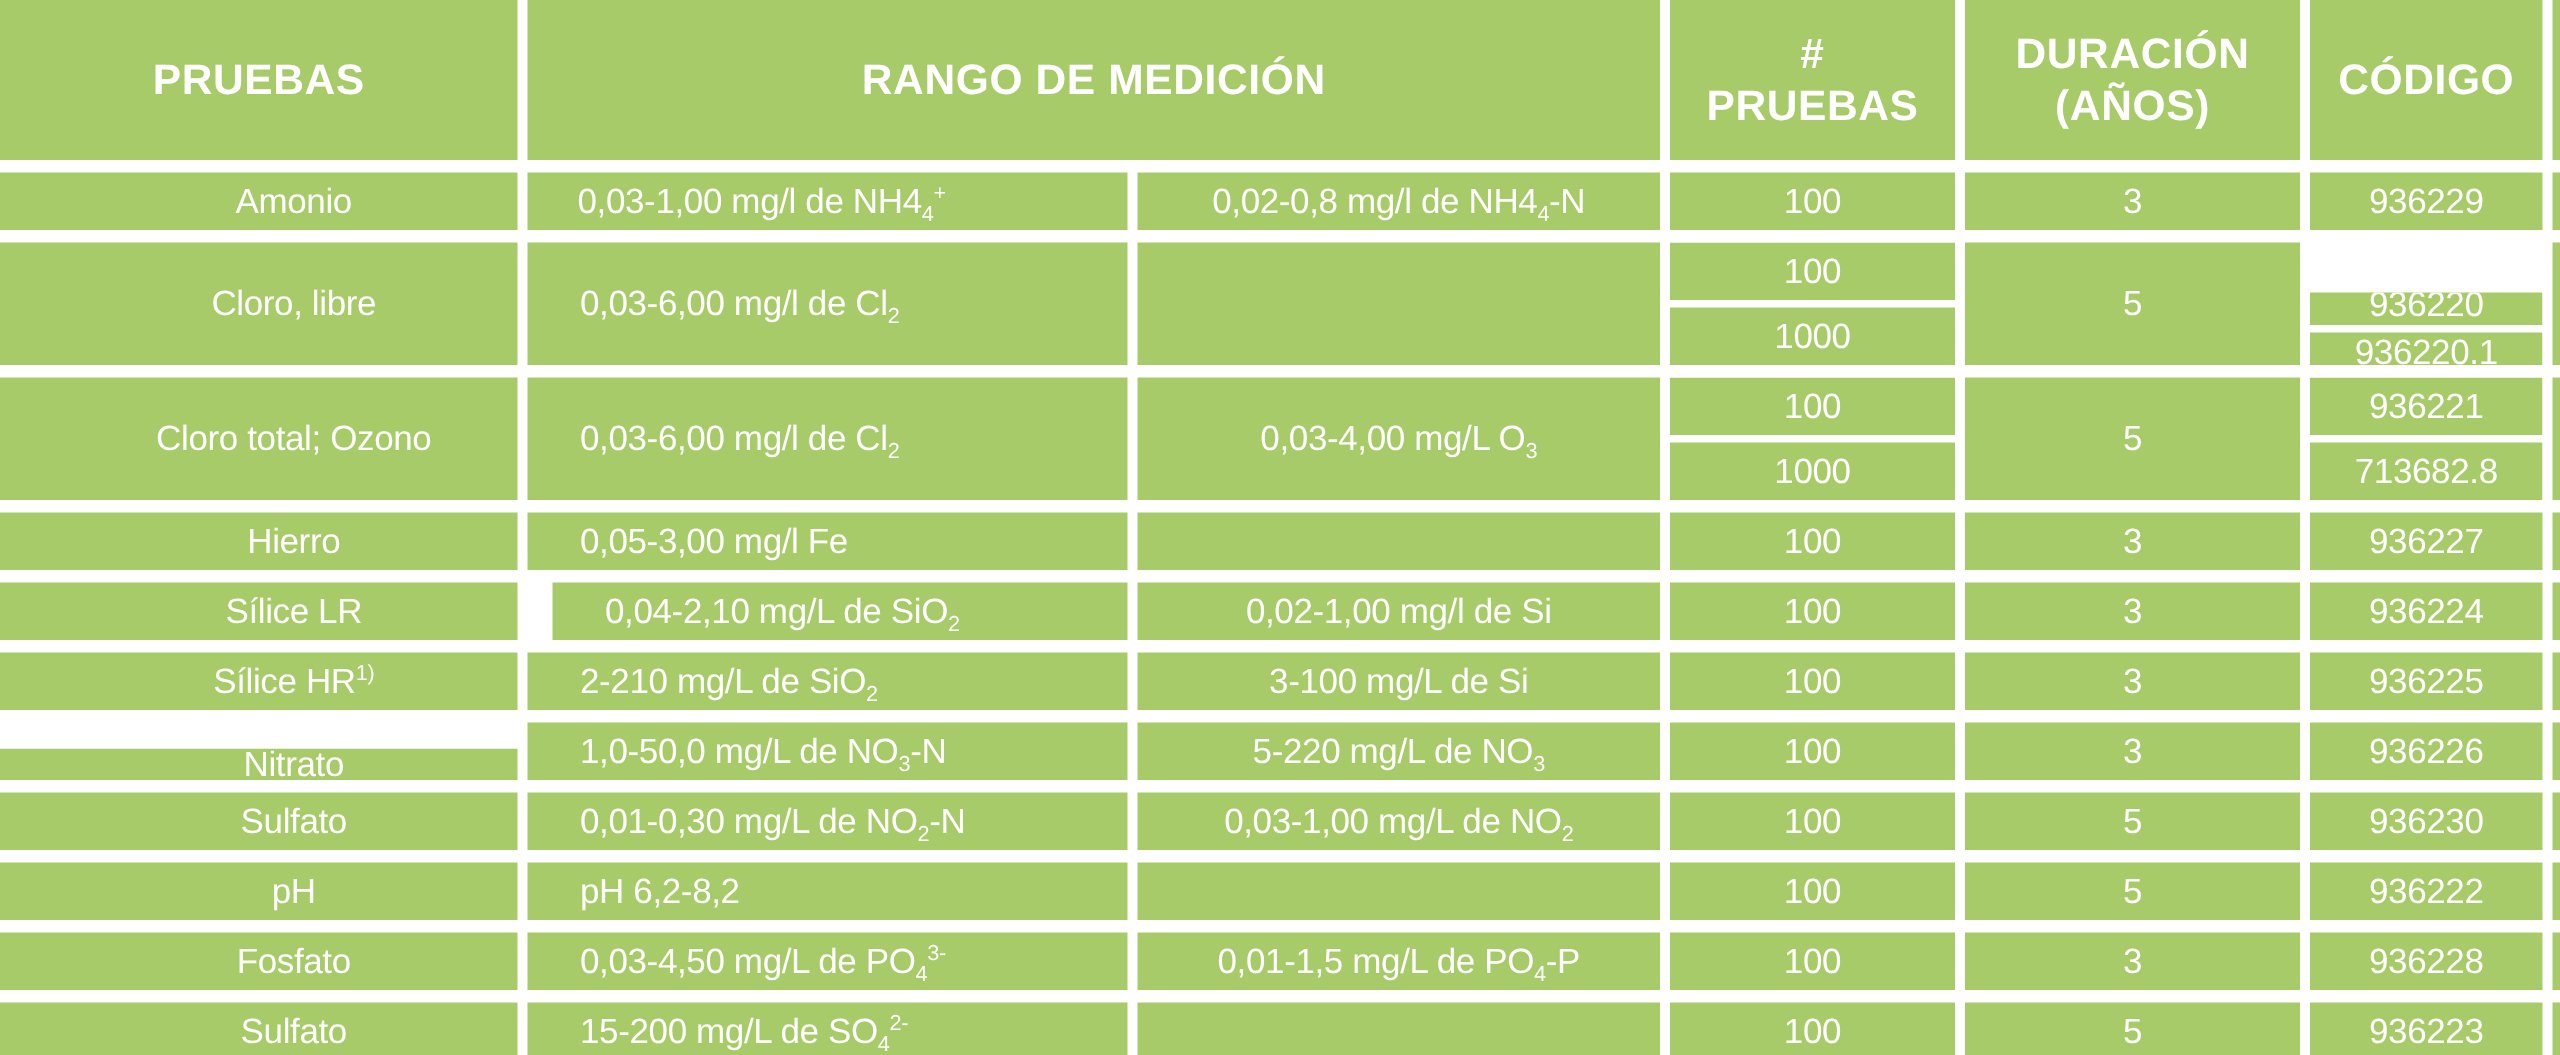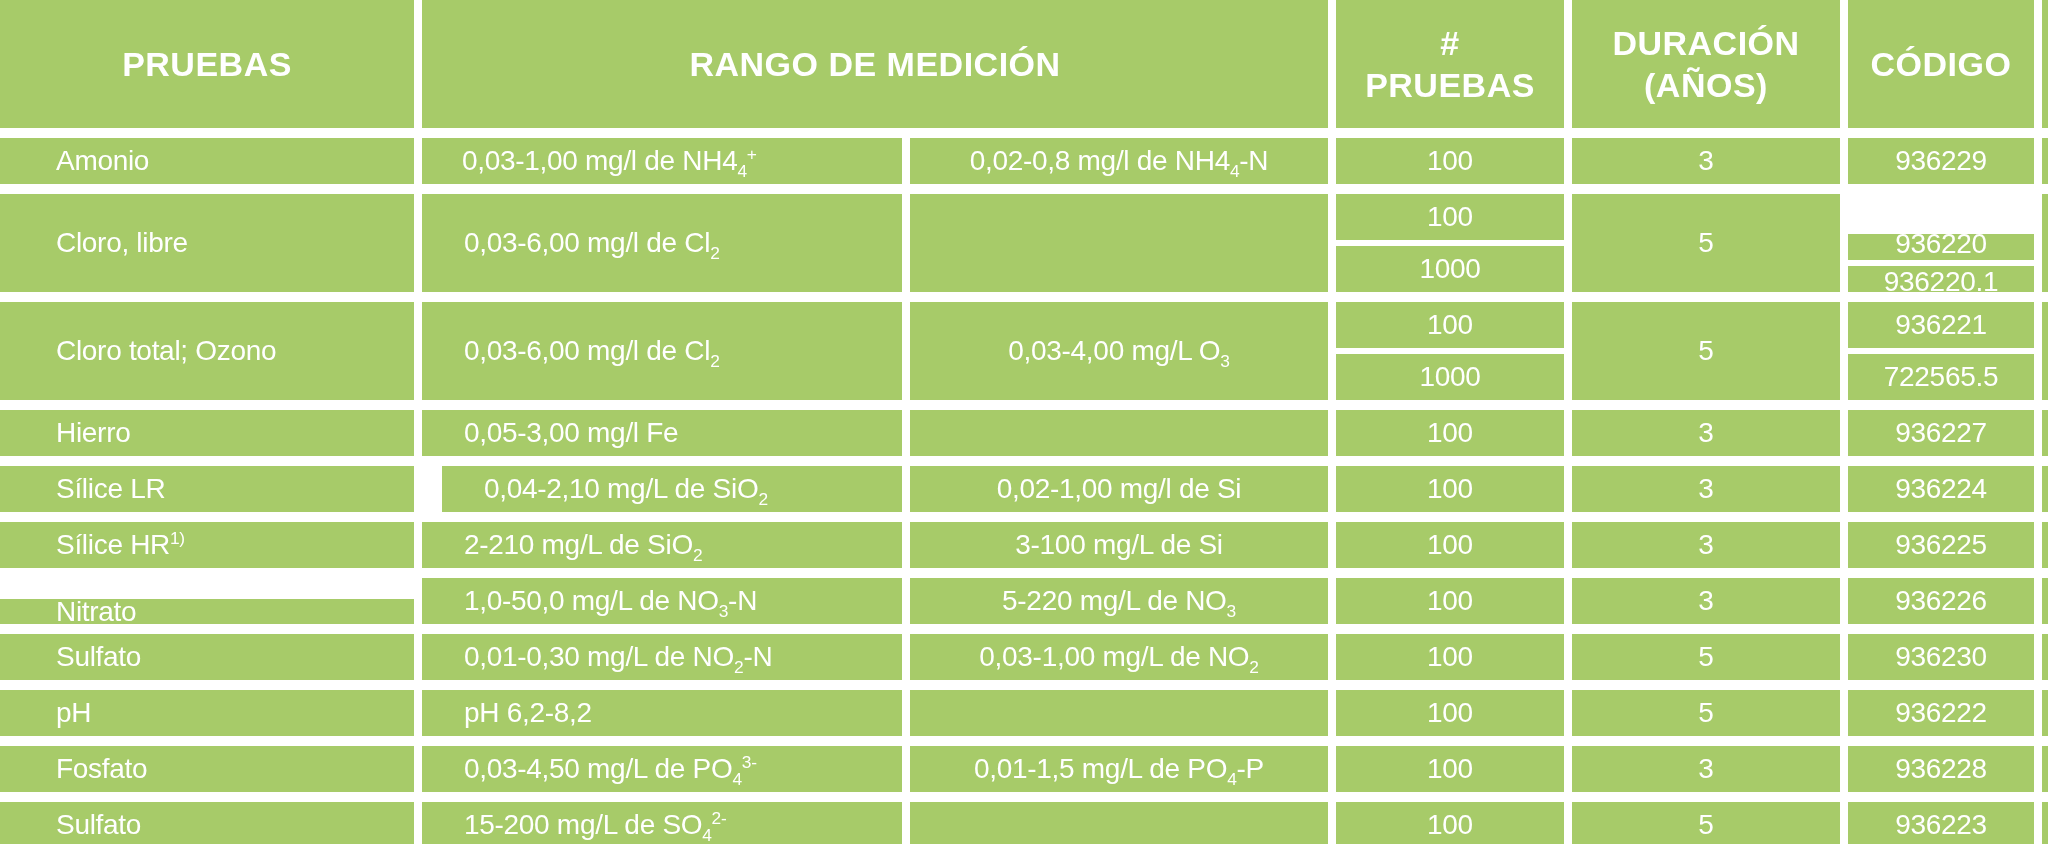--- a/index.html
+++ b/index.html
@@ -27,21 +27,21 @@
   }
   .header {
     font-weight: bold;
     font-size: 34px;
     letter-spacing: 0.5px;
     text-align: center;
     line-height: 1.25;
   }
   .header .line { display: block; }
   .body-text { font-size: 28px; letter-spacing: -0.3px; white-space: nowrap; }
-  .left-name { justify-content: flex-start; padding-left: 56px; }
+  .left-name { justify-content: center; padding-left: 56px; }
   .left-range { justify-content: flex-start; padding-left: 42px; }
   .stack {
     background: transparent;
     flex-direction: column;
     align-items: stretch;
     gap: 6px;
     display: flex;
   }
   .stack > div {
     flex: 1;
@@ -145,21 +145,21 @@
       </div>
     </div>
     <div class="cell body-text" style="grid-area: 4 / 5;">
       <span class="txt">5</span>
     </div>
     <div class="cell stack" style="grid-area: 4 / 6;">
       <div class="body-text">
         <span class="txt">936221</span>
       </div>
       <div class="body-text">
-        <span class="txt">722565.5</span>
+        <span class="txt">713682.8</span>
       </div>
     </div>
     <div class="cell " style="grid-area: 4 / 7;"></div>
     <div class="cell body-text left-name" style="grid-area: 5 / 1;">
       <span class="txt">Hierro</span>
     </div>
     <div class="cell body-text left-range" style="grid-area: 5 / 2;">
       <span class="txt">0,05-3,00 mg/l Fe</span>
     </div>
     <div class="cell body-text" style="grid-area: 5 / 3;">

